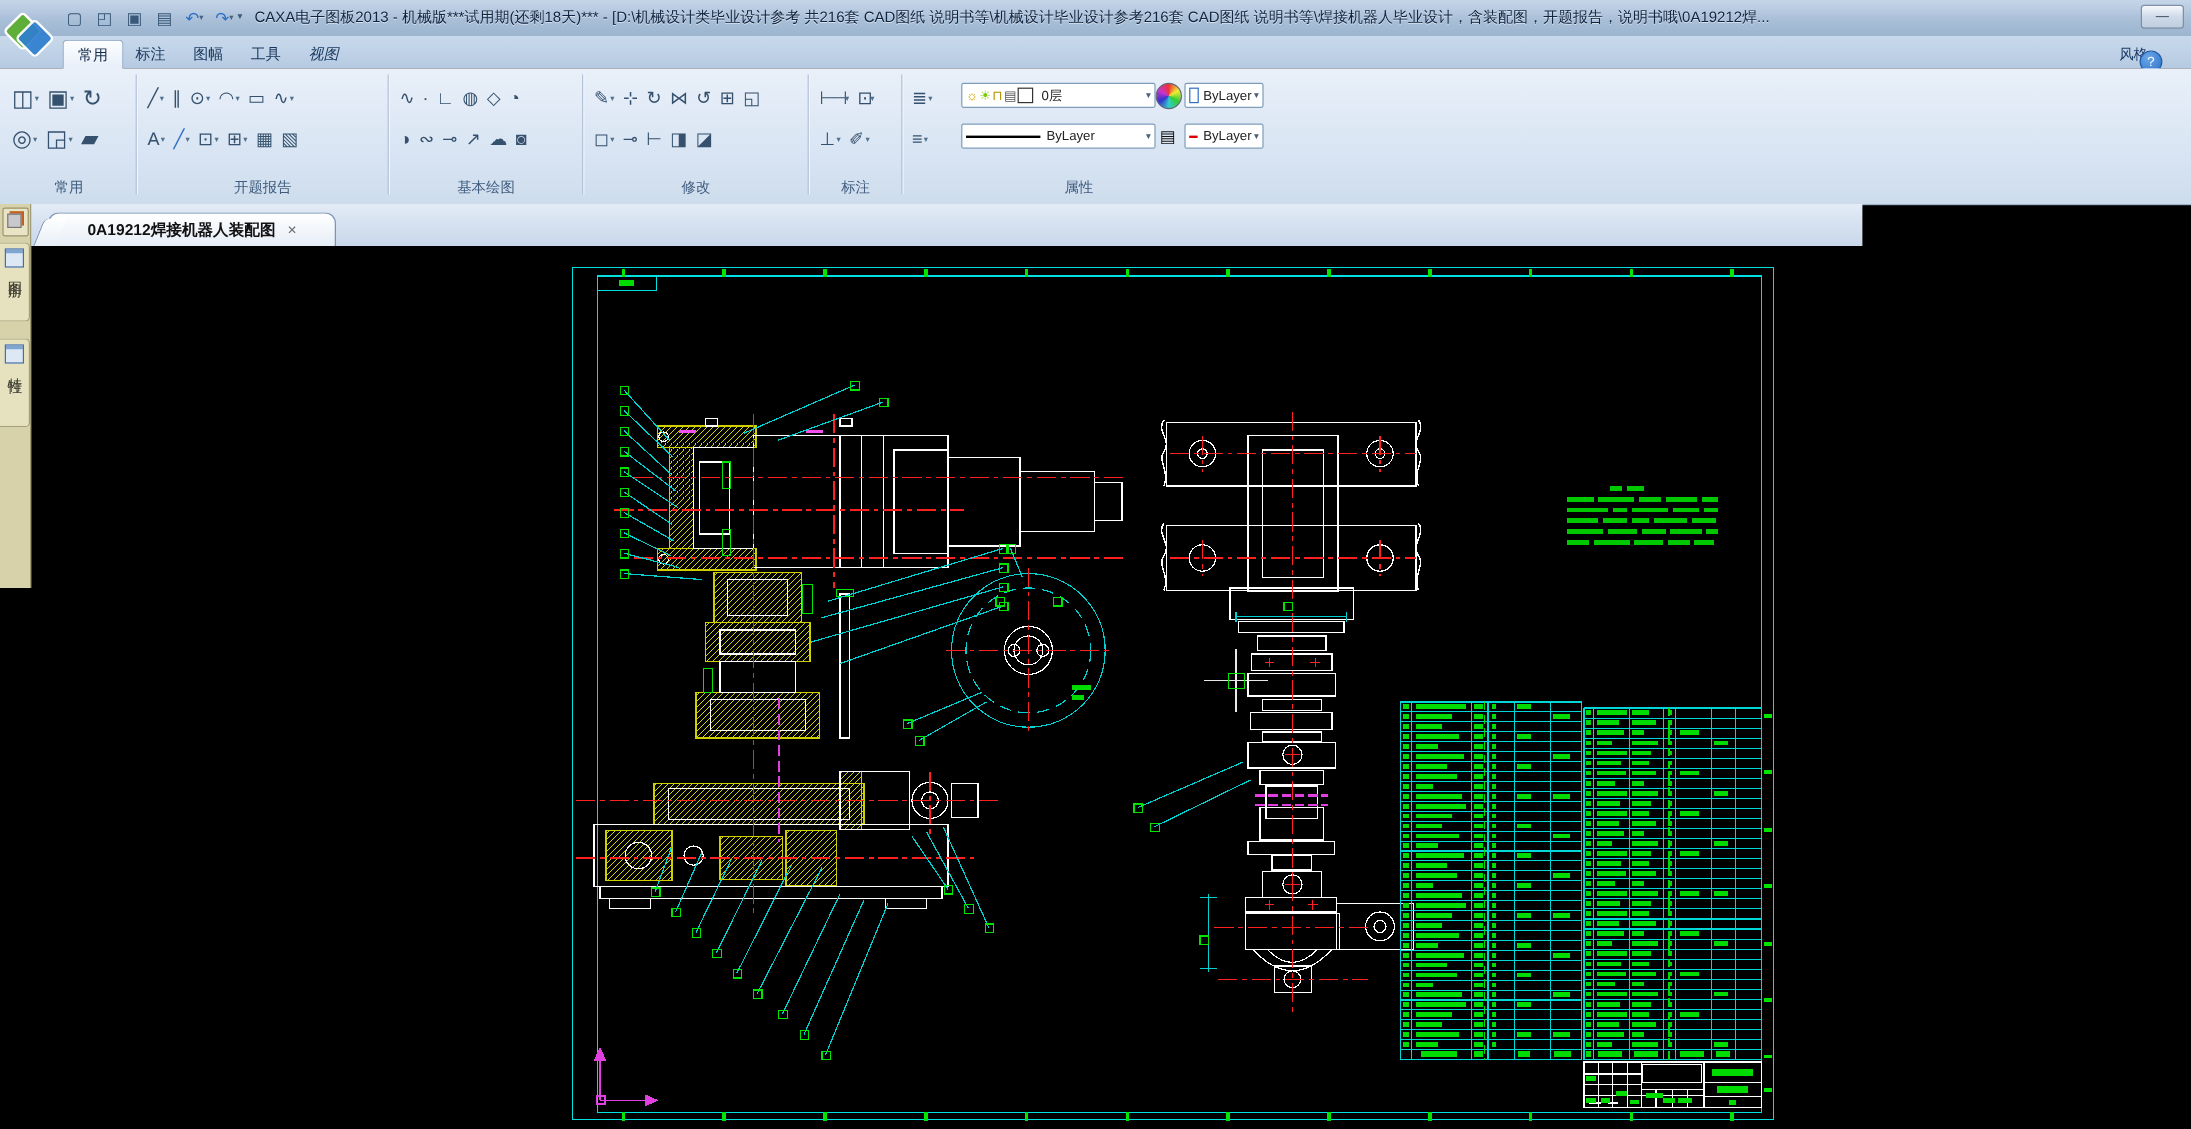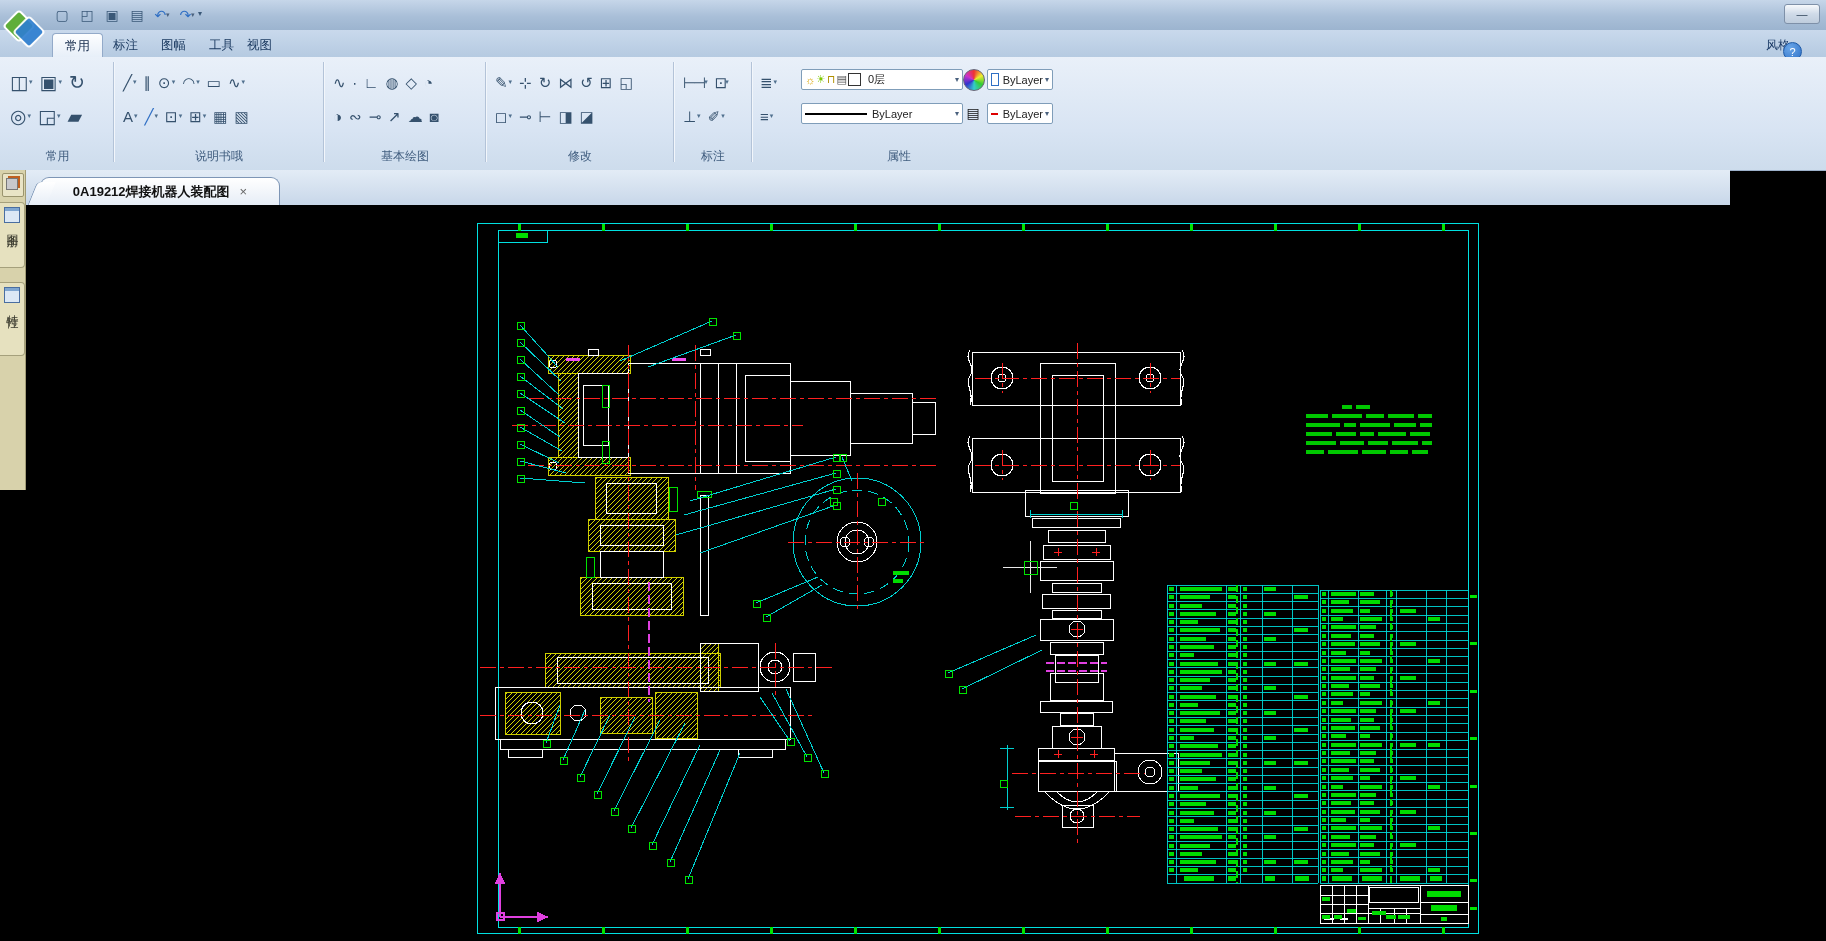--- a/index.html
+++ b/index.html
@@ -57,21 +57,21 @@
   .combo .dd{margin-left:auto;font-size:8px;color:#4a617e;padding-left:2px;}
   .lyicons{display:flex;gap:1px;align-items:center;font-size:11px;margin-right:3px;}
   .ltline{width:62px;border-top:2px solid #000;margin-right:5px;}
   .lwline{width:20px;border-top:2px solid #d00;margin-right:5px;}
   .cswatch{width:11px;height:11px;border:1px solid #2f6fc4;background:#fff;margin-right:4px;}
   .wheel{position:absolute;width:20px;height:20px;border-radius:50%;border:1px solid #667;
      background:conic-gradient(#e33,#ee3,#3c3,#3cc,#33c,#c3c,#e33);}
   .lwicon{position:absolute;width:20px;height:20px;display:flex;align-items:center;justify-content:center;
      font-size:14px;color:#111;}
   
-  .docbar{position:absolute;left:0;top:170px;width:1730px;height:35px;
+  .docbar{position:absolute;left:0;top:170px;width:1552px;height:35px;
      background:linear-gradient(#e3ecf6,#c8d7e9);border-bottom:1px solid #8fa6c0;}
   .doctab{position:absolute;left:40px;top:7px;width:238px;height:27px;
      background:linear-gradient(#ffffff,#e6edf6);border:1px solid #7d95b5;border-bottom:none;
      border-radius:9px 9px 0 0;display:flex;align-items:center;justify-content:center;gap:10px;}
   .doctab::before{content:"";position:absolute;left:-9px;bottom:-1px;width:18px;height:24px;
      background:linear-gradient(#ffffff,#e6edf6);border-left:1px solid #7d95b5;transform:skewX(-22deg);
      border-radius:5px 0 0 0;}
   .doctab .t{font-size:13px;font-weight:bold;color:#111;}
   .doctab .x{font-size:13px;color:#666;}
   
@@ -127,29 +127,30 @@
           <span class="g">↶</span>
           <span class="dd">▾</span>
         </span>
 
         <span class="qicon blu">
           <span class="g">↷</span>
           <span class="dd">▾</span>
         </span>
       </div>
     <span class="qat-menu">▾</span>
+    <div class="wtitle">CAXA电子图板2013 - 机械版***试用期(还剩18天)*** - [D:\机械设计类毕业设计参考 共216套 CAD图纸 说明书等\机械设计毕业设计参考216套 CAD图纸 说明书等\焊接机器人毕业设计，含装配图，开题报告，说明书哦\0A19212焊...</div>
     <div class="minbtn">—</div>
   </div>
 
   <div class="tabrow">
     <div class="rtab active" style="left:52px;">常用</div>
     <div class="rtab" style="left:101px;">标注</div>
     <div class="rtab" style="left:149px;">图幅</div>
     <div class="rtab" style="left:197px;">工具</div>
-    <div class="rtab" style="left:235px;">视图</div>
+    <div class="rtab" style="left:245px;font-style:italic;">视图</div>
     <div class="stylebtn">
       <span>风格</span>
       <span class="dd">▾</span>
       <span class="helpdot">?</span>
     </div>
   </div>
 
   <div class="ribbon">
     <div class="rgroup big" style="left:2px;width:111px;">
       <div class="rrow r1">
@@ -224,21 +225,21 @@
             <span class="g">⊞</span>
             <span class="dd">▾</span>
           </span>
           <span class="ricon">
             <span class="g">▦</span>
           </span>
           <span class="ricon">
             <span class="g">▧</span>
           </span>
         </div>
-      <div class="glabel">说明书哦</div>
+      <div class="glabel">开题报告</div>
     </div>
     <div class="gdiv" style="left:323px;"></div>
 
     <div class="rgroup" style="left:325px;width:160px;">
       <div class="rrow r1">
           <span class="ricon">
             <span class="g">∿</span>
           </span>
           <span class="ricon">
             <span class="g">∙</span>

